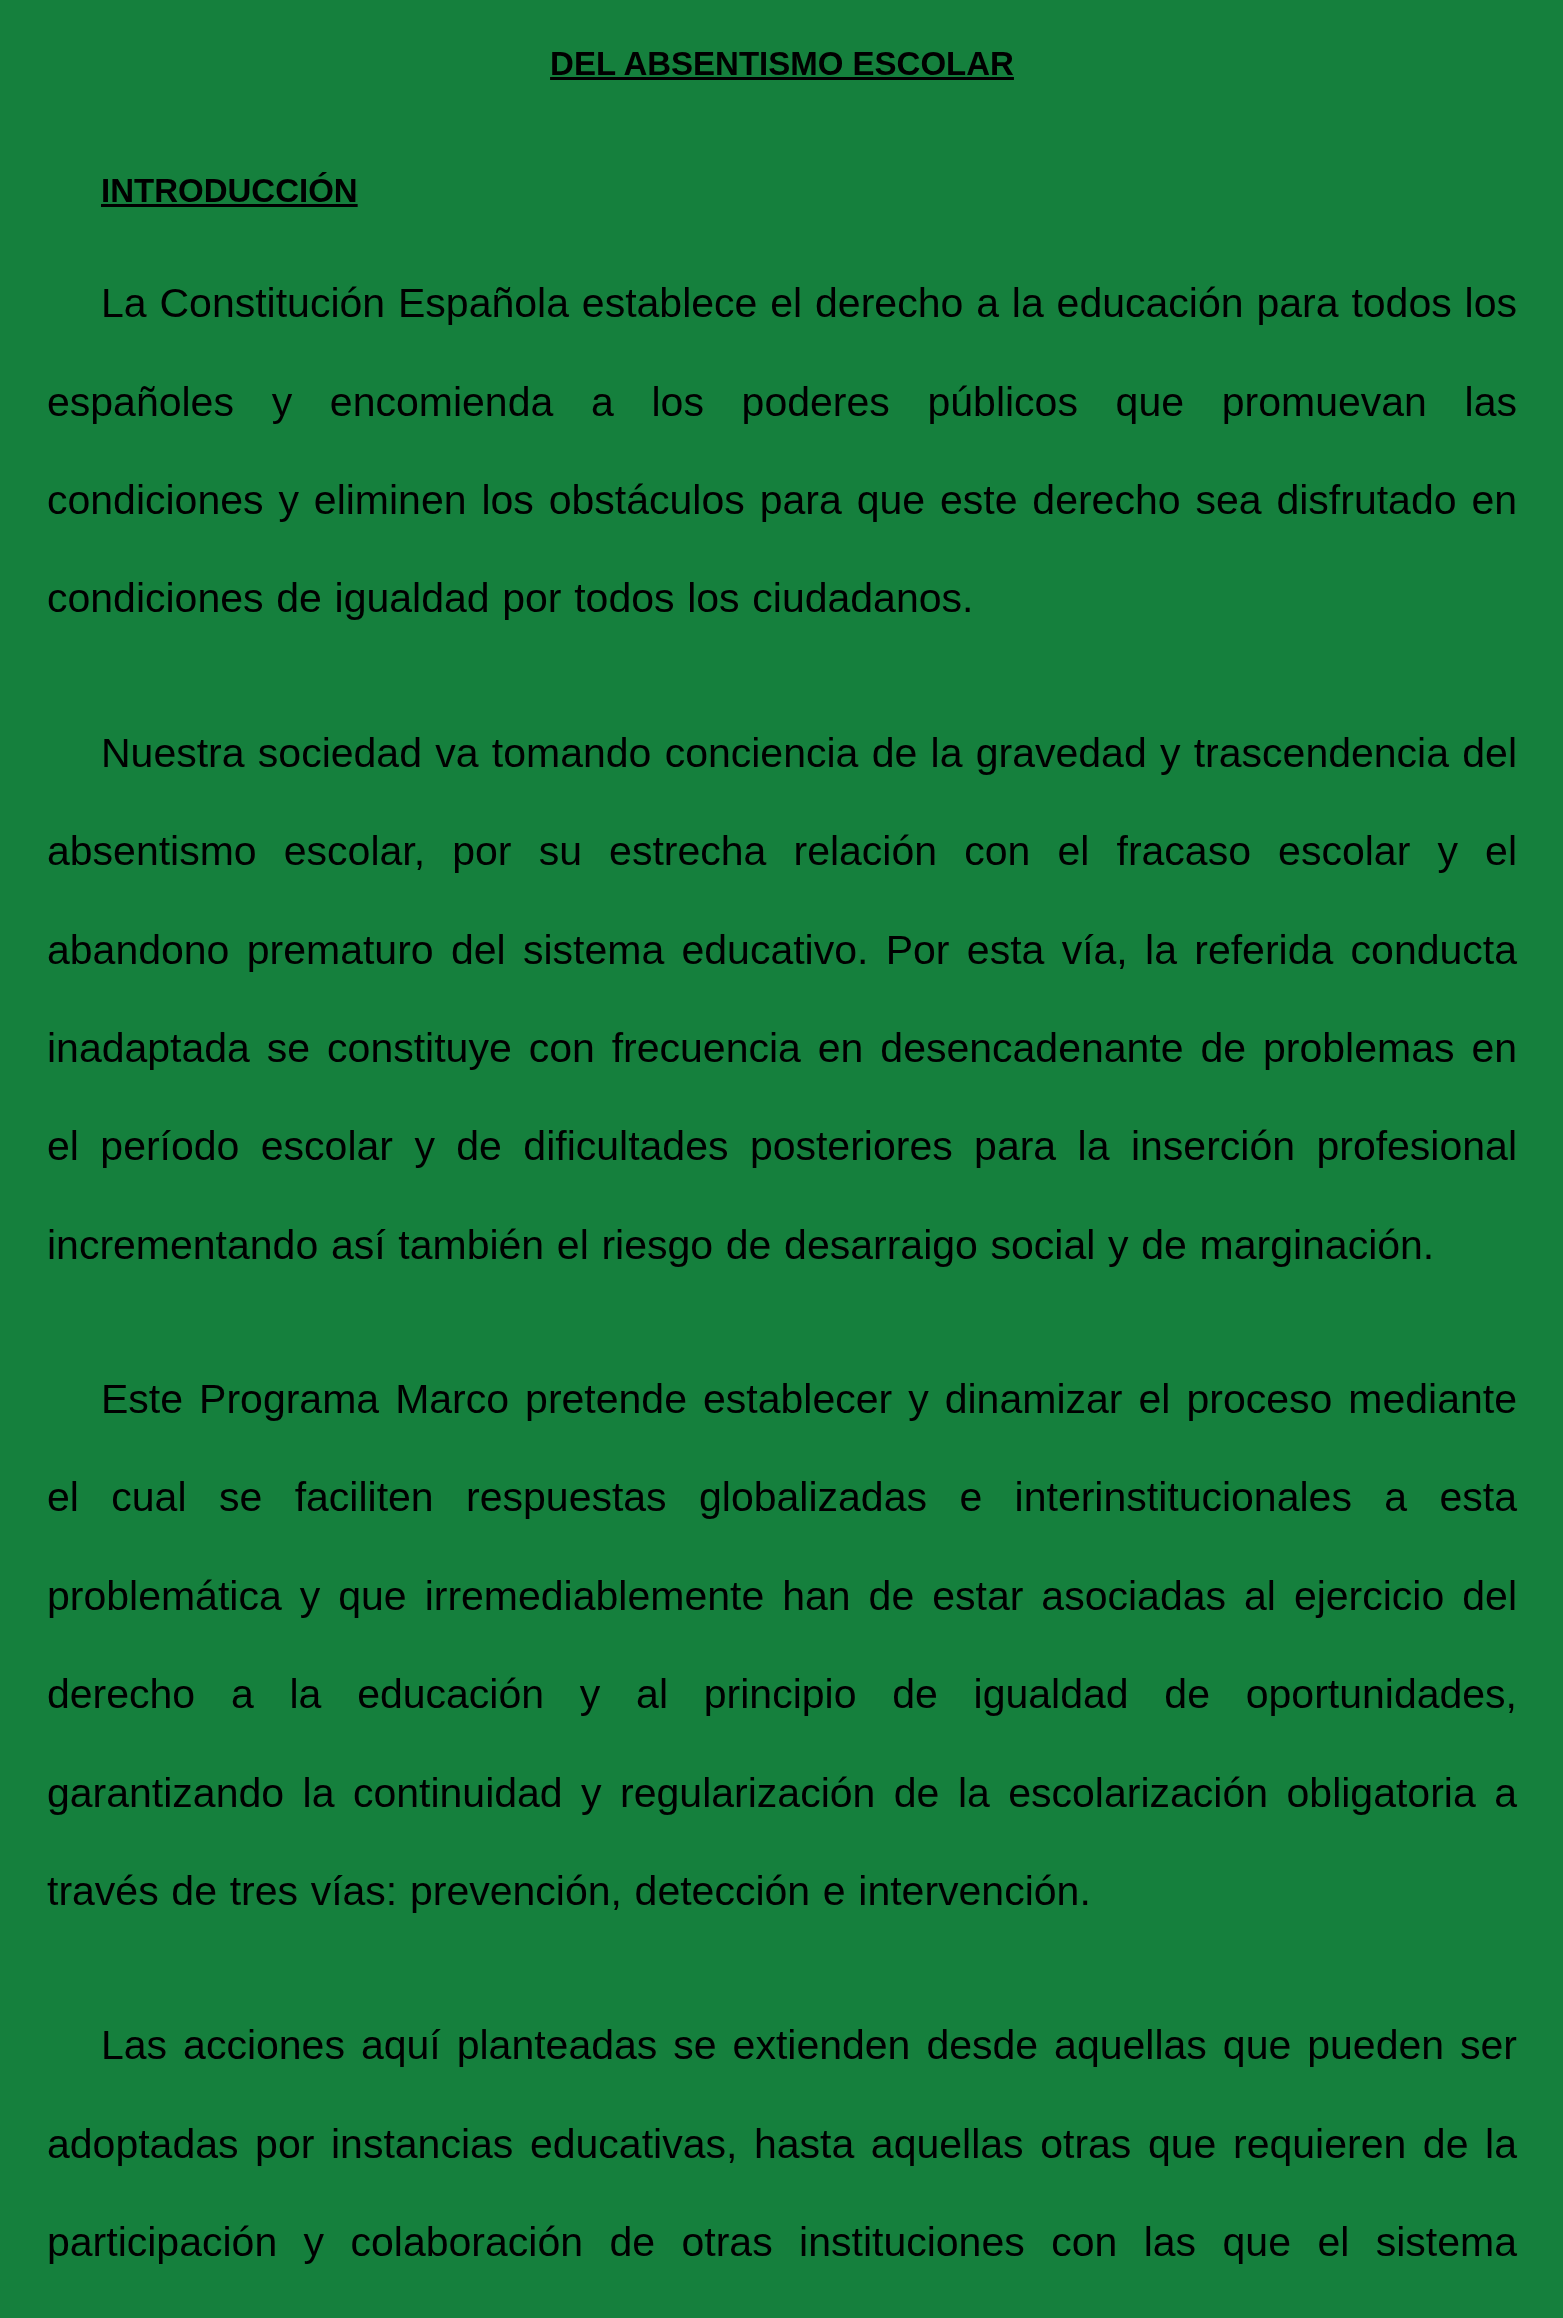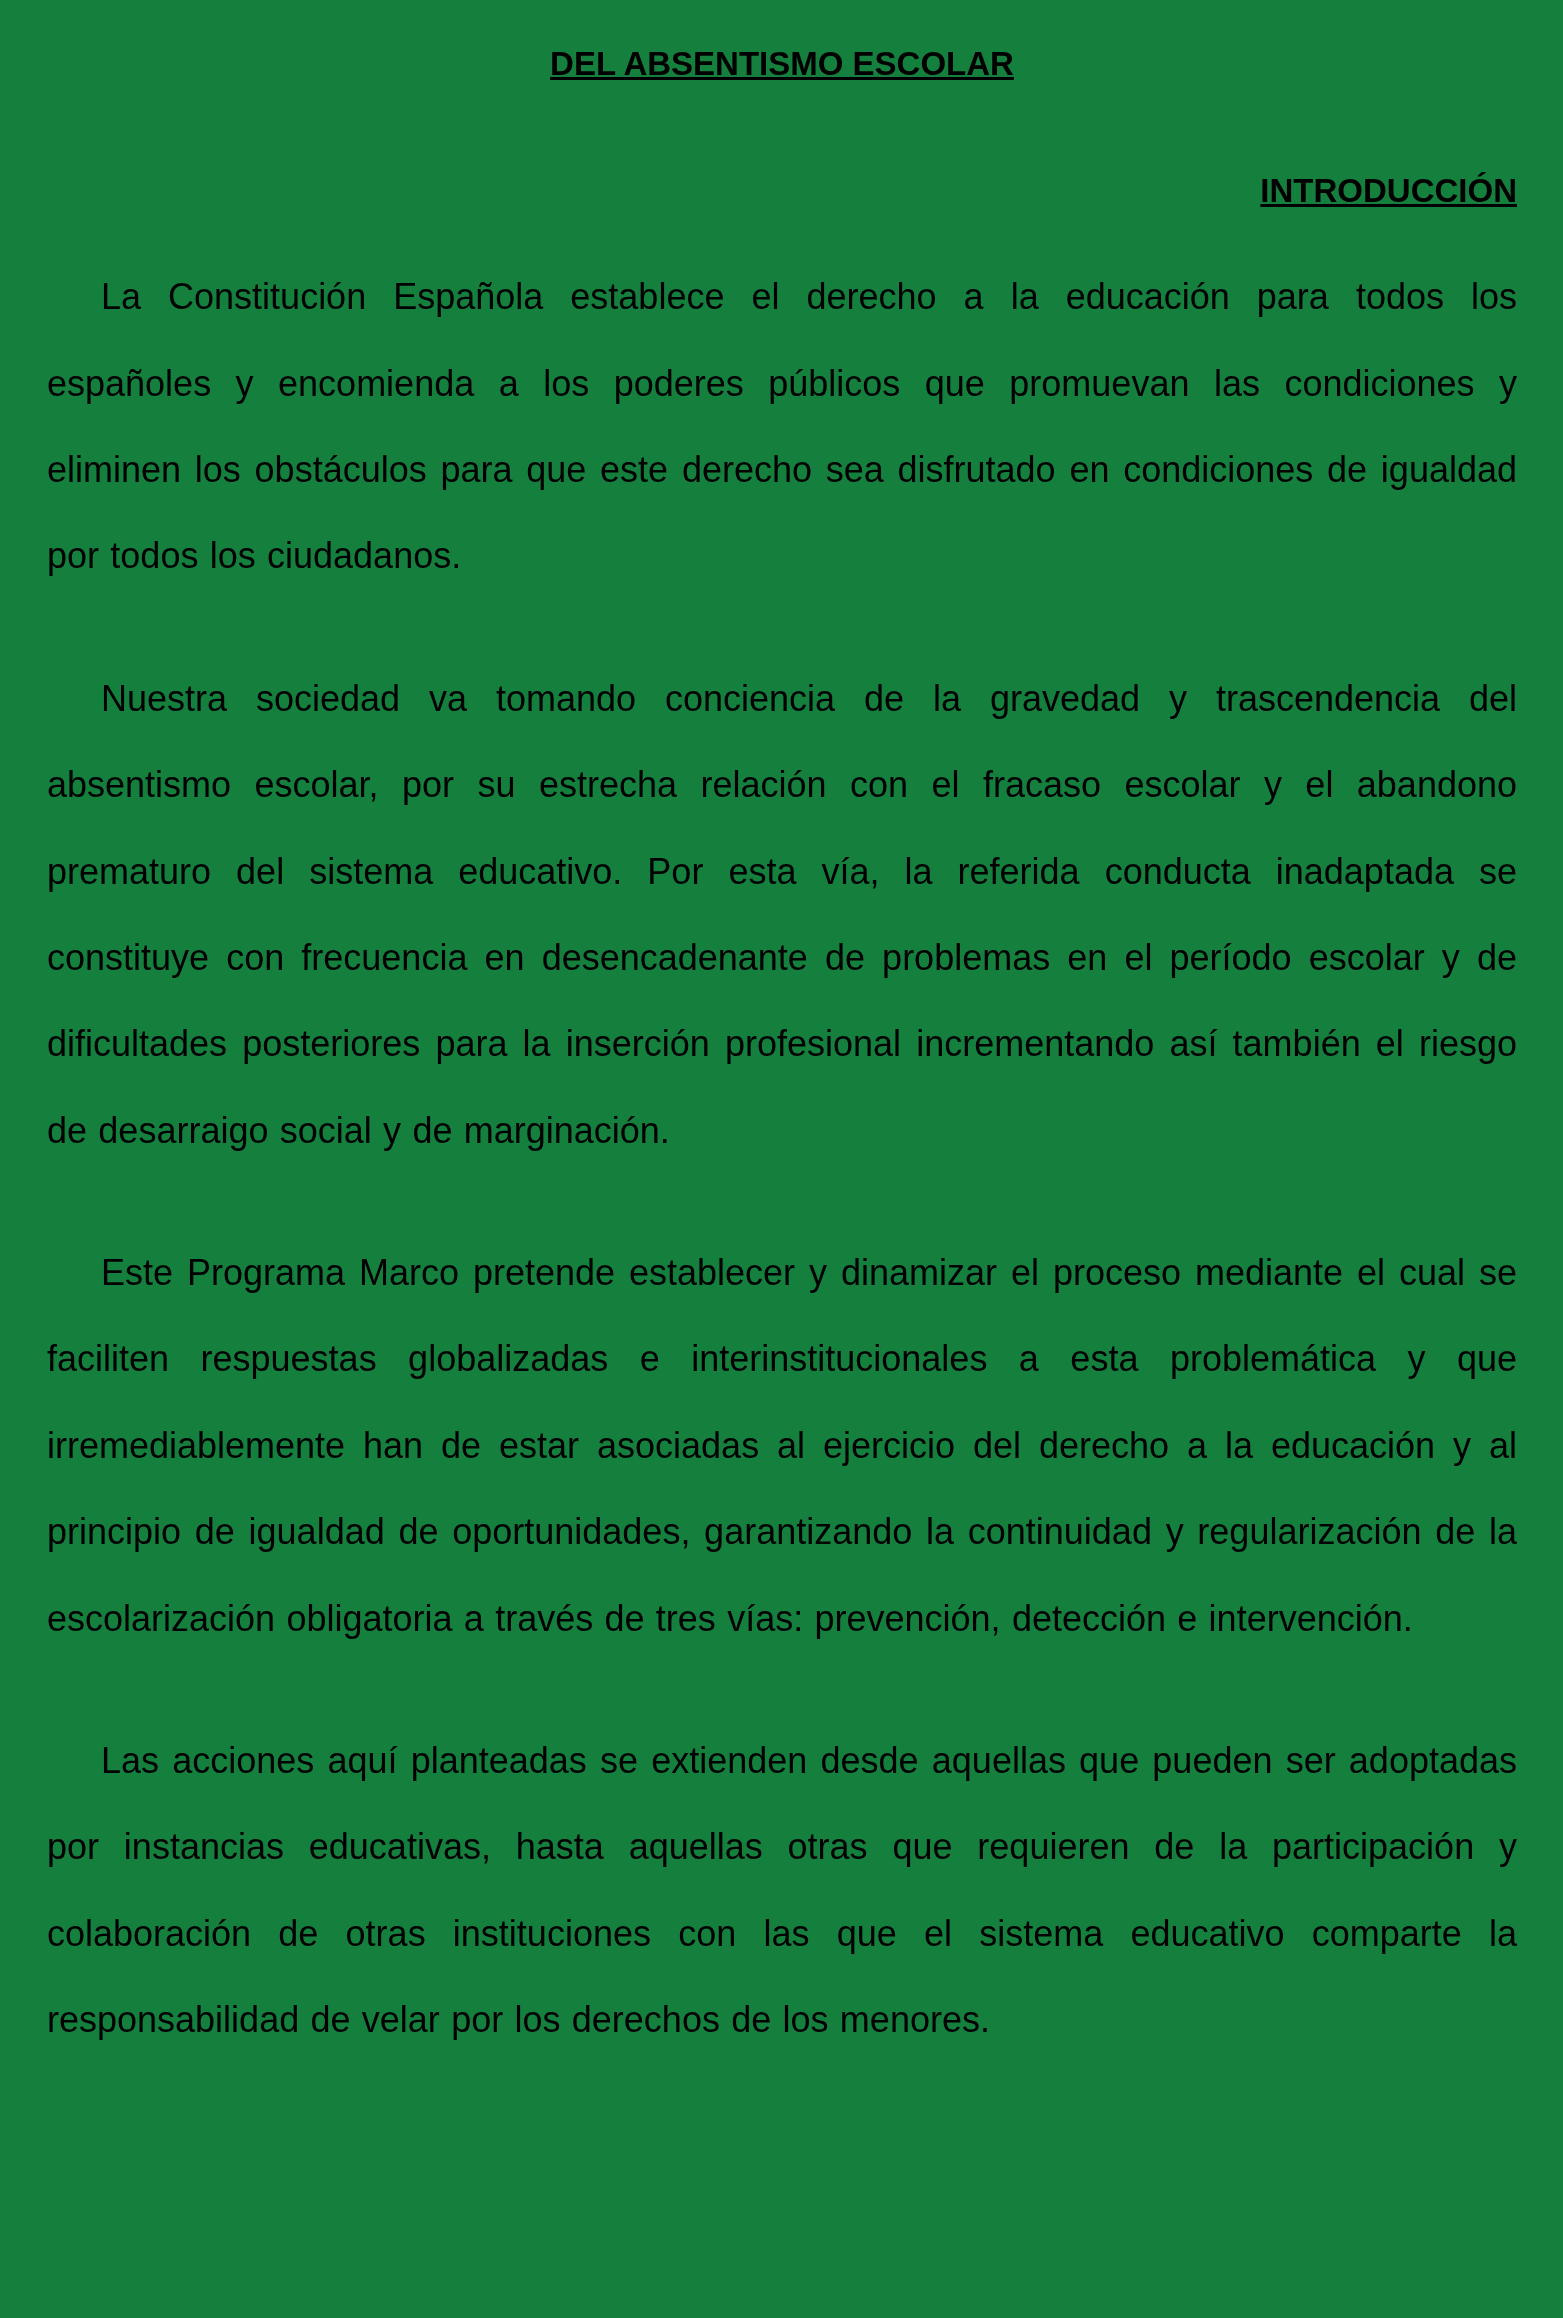--- a/index.html
+++ b/index.html
@@ -23,27 +23,26 @@
     text-decoration: underline;
     line-height: 1.25;
     margin: 10.7px 0 0 0;
   }
   .section-heading {
     font-size: 33px;
     font-weight: bold;
     text-decoration: underline;
     line-height: 1.25;
     margin: 86px 0 0 54px;
-    text-align: right;
   }
   .body-text {
     margin-top: 43px;
   }
   .para {
-    font-size: 36px;
+    font-size: 41px;
     line-height: 2.4;
     text-align: justify;
     text-indent: 54px;
     margin: 0 0 56px 0;
     word-spacing: 1.3px;
   }
   .para:last-child {
     margin-bottom: 0;
   }
 </style>

